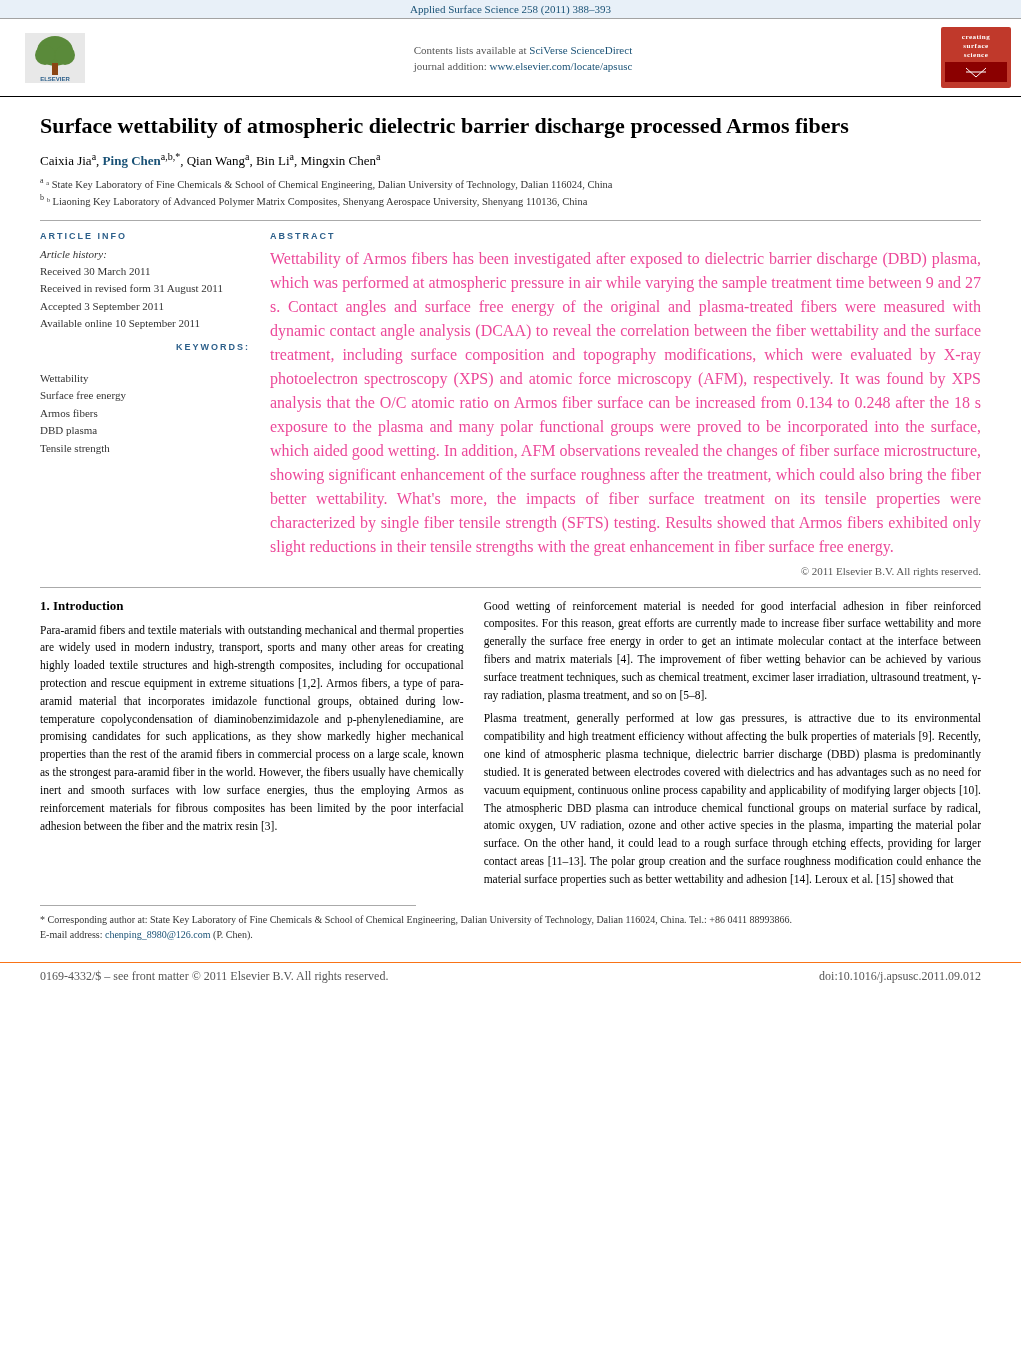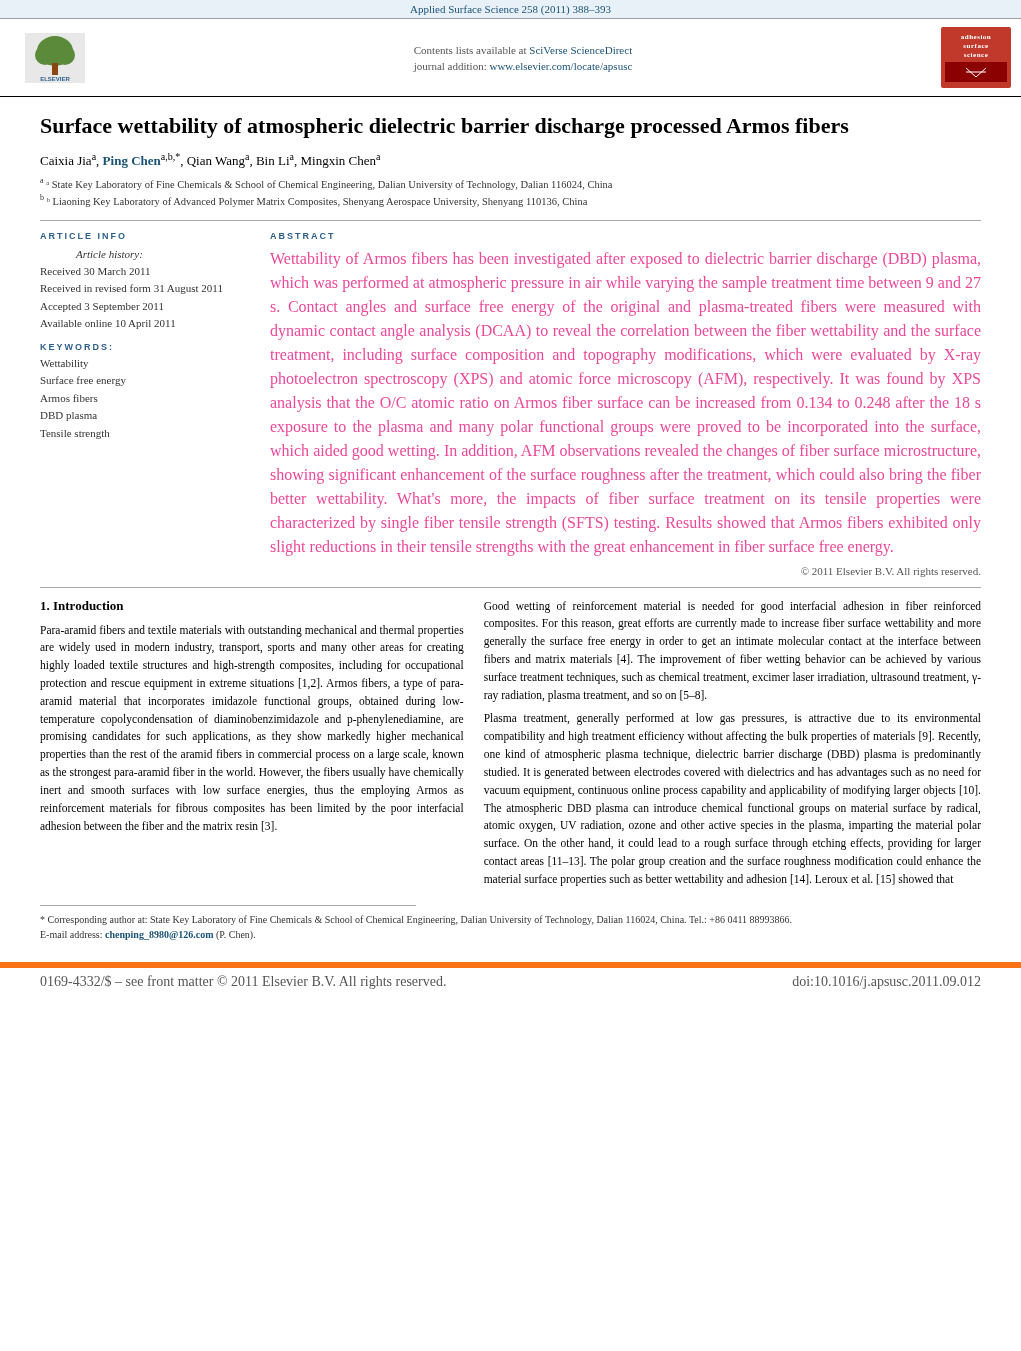--- a/index.html
+++ b/index.html
@@ -137,21 +137,21 @@
       text-transform: uppercase;
       color: #2c5f8a;
       margin-bottom: 6px;
     }
     .article-info-item {
       font-size: 11px;
       margin-bottom: 2px;
       color: #333;
       line-height: 1.4;
     }
-    .article-info-item .label { font-style: italic; margin-left: 36px; }
+    .article-info-item .label { font-style: italic; }
     .keywords-list {
       font-size: 11px;
       color: #333;
       line-height: 1.6;
     }
 
     
     .abstract-text {
       font-size: 16px;
       line-height: 1.5;
@@ -206,26 +206,26 @@
       border: none;
       border-top: 1px solid #aaa;
       margin: 10px 0 6px 0;
       width: 40%;
     }
     .footnote {
       font-size: 10px;
       color: #333;
       line-height: 1.5;
     }
-    .footnote a { color: #1a5276; text-decoration: none; font-weight: bold; }
+    .footnote a { color: #1a5276; text-decoration: none; }
 
     .footer-bar {
-      border-top: 6px solid #f97316;
+      border-top: 1px solid #f97316;
       padding: 6px 40px;
-      font-size: 14px;
+      font-size: 12px;
       color: #555;
       display: flex;
       justify-content: space-between;
     }
   </style>
 </head>
 <body>
 
 <div class="top-bar">
   <span>Applied Surface Science 258 (2011) 388–393</span>
@@ -252,21 +252,21 @@
       <a href="#" style="color:#1a5276;">SciVerse ScienceDirect</a>
     </div>
     <div class="homepage-line">
       <span>journal addition: </span>
       <a href="#" style="color:#1a5276;">www.elsevier.com/locate/apsusc</a>
     </div>
   </div>
 
   <div class="journal-logo-right">
     <div class="journal-logo-box">
-      <div style="font-size:7px; letter-spacing:0.5px;">adhesion</div>
+      <div style="font-size:7px; letter-spacing:0.5px;">creating</div>
       <div style="font-size:7px; letter-spacing:0.5px;">surface</div>
       <div style="font-size:7px; letter-spacing:0.5px;">science</div>
       <div style="background:#8B0000; width:100%; margin-top:2px; height:20px; display:flex; align-items:center; justify-content:center;">
         <svg width="30" height="18" viewBox="0 0 30 18">
           <rect x="0" y="0" width="30" height="18" fill="#8B0000"></rect>
           <line x1="5" y1="9" x2="25" y2="9" stroke="#fff" stroke-width="1"></line>
           <polyline points="5,5 15,14 25,5" fill="none" stroke="#fff" stroke-width="1"></polyline>
         </svg>
       </div>
     </div>
@@ -295,24 +295,24 @@
   <div class="two-col">
 
     <div class="left-col">
       <div class="section-label">ARTICLE INFO</div>
       <div class="article-info-item">
         <span class="label">Article history:</span>
       </div>
       <div class="article-info-item">Received 30 March 2011</div>
       <div class="article-info-item">Received in revised form 31 August 2011</div>
       <div class="article-info-item">Accepted 3 September 2011</div>
-      <div class="article-info-item">Available online 10 April 2011</div>
+      <div class="article-info-item">Available online 10 September 2011</div>
 
       <div style="margin-top:10px;">
-        <div class="section-label" style="margin-bottom:3px;">Keywords:</div>
+        <div class="section-label" style="margin-bottom:18px;text-align:right;">Keywords:</div>
         <div class="keywords-list">
           <div>Wettability</div>
           <div>Surface free energy</div>
           <div>Armos fibers</div>
           <div>DBD plasma</div>
           <div>Tensile strength</div>
         </div>
       </div>
     </div>
 

